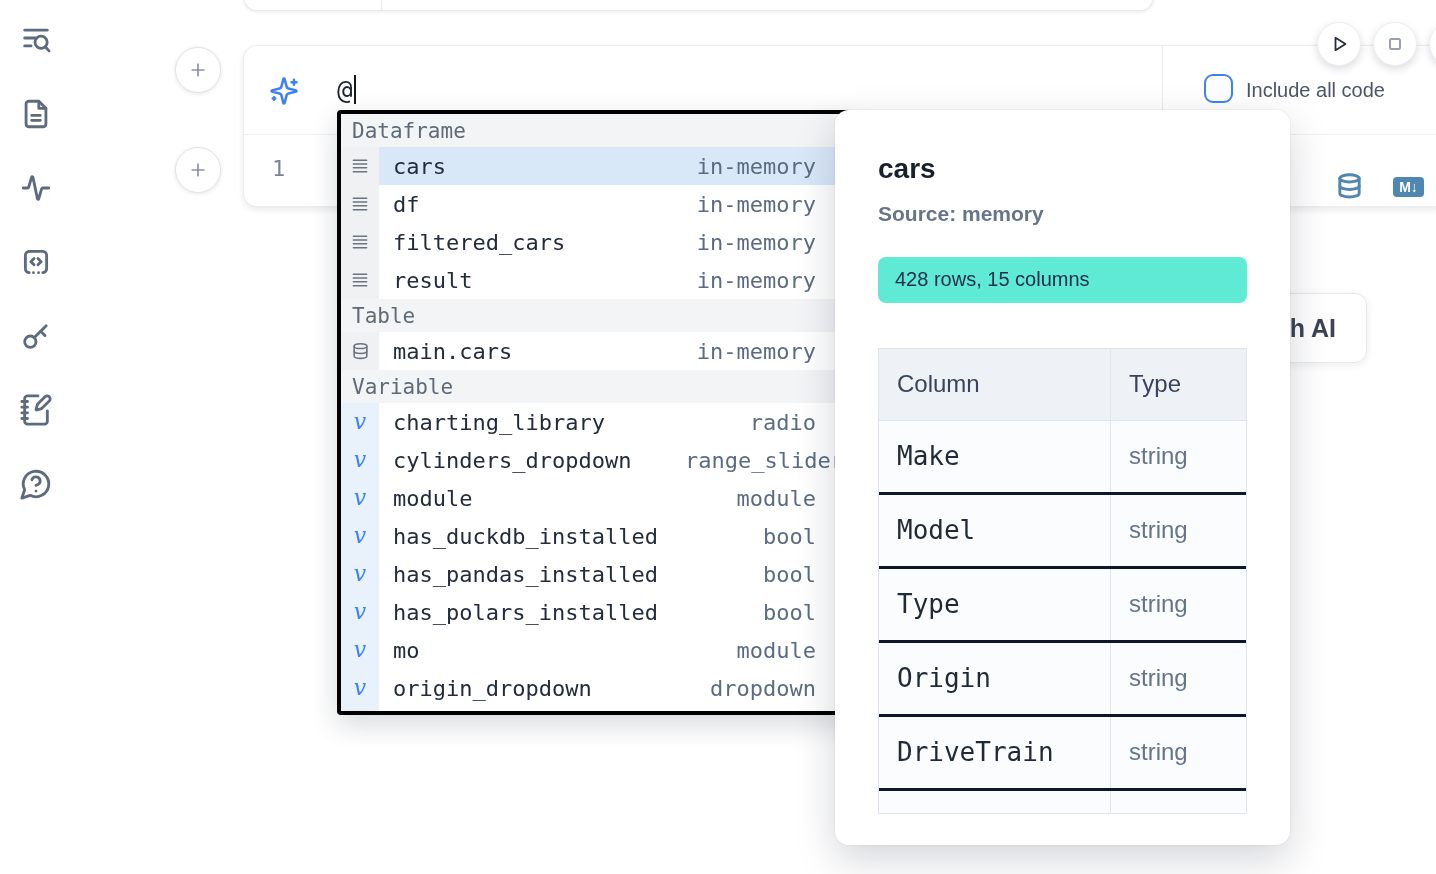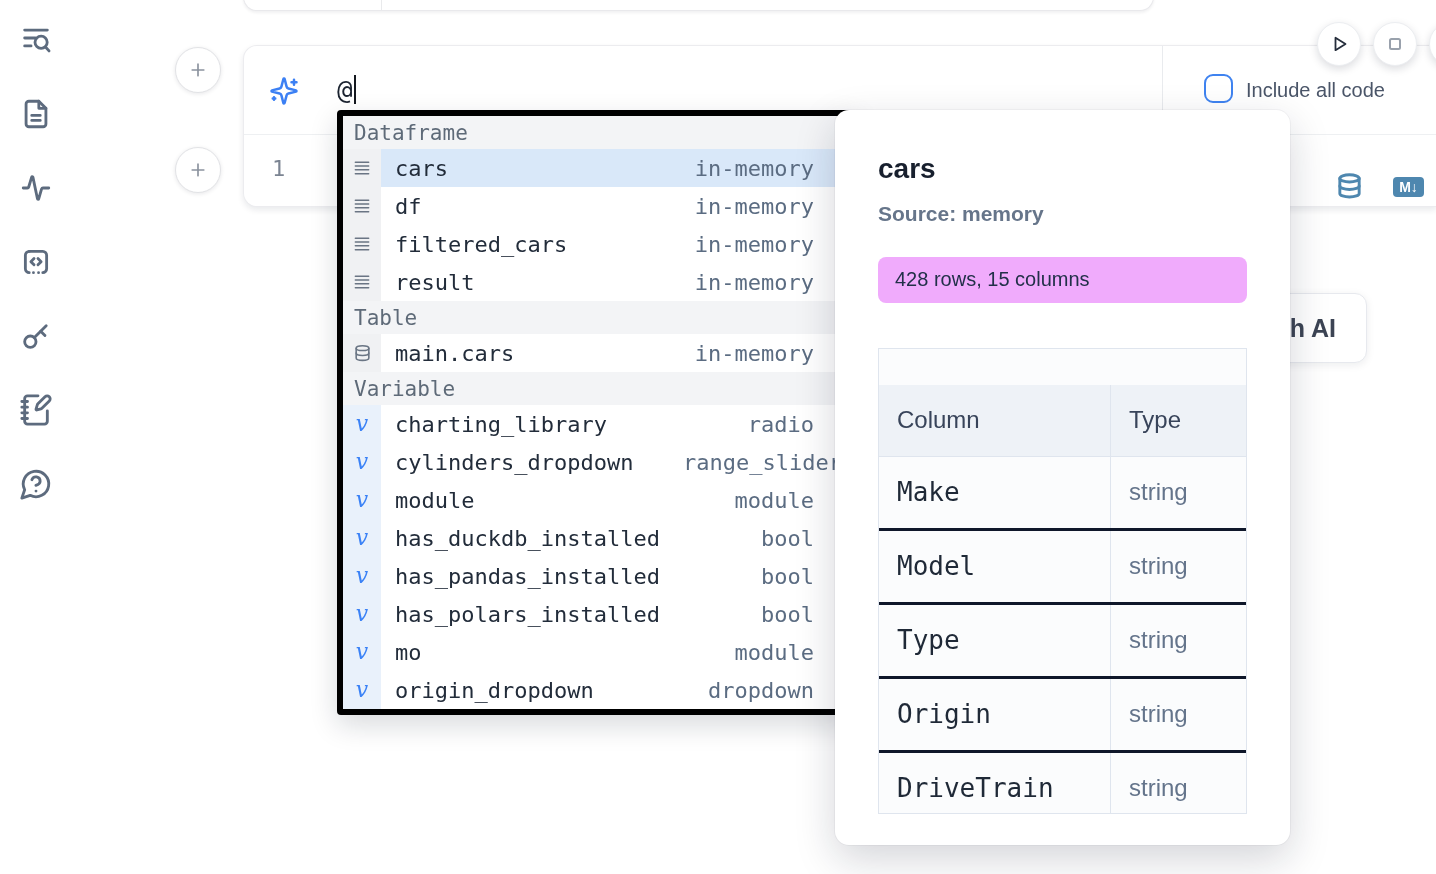--- a/index.html
+++ b/index.html
@@ -50,21 +50,21 @@
     justify-content:center;letter-spacing:0;}
 
   
   .ai-card{position:absolute;left:1180px;top:293px;width:187px;height:70px;background:#fff;
     border:1px solid #e7e9ee;border-radius:12px;box-shadow:0 2px 8px rgba(15,23,42,.08);
     display:flex;align-items:center;justify-content:flex-end;padding-right:30px;box-sizing:border-box;
     font-weight:bold;font-size:25px;color:#3c4454;z-index:4;}
 
   
   .completion{position:absolute;left:337px;top:110px;width:520px;height:605px;background:#fff;
-    border:6px solid #000000;border-radius:4px;box-shadow:0 10px 28px rgba(15,23,42,.16);
+    border:4px solid #000000;border-radius:4px;box-shadow:0 10px 28px rgba(15,23,42,.16);
     overflow:hidden;z-index:6;box-sizing:border-box;}
   .cmp-header{height:33px;background:#f3f4f6;color:#5e6a78;font-size:21px;
     display:flex;align-items:center;padding-left:11px;}
   .cmp-row{height:38px;display:flex;cursor:pointer;}
   .cmp-gutter{width:38px;flex:none;display:flex;align-items:center;justify-content:center;}
   .gutter-gray{background:#f0f1f3;color:#6a7584;}
   .gutter-blue{background:#e9f1fb;}
   .cmp-main{flex:1;display:flex;align-items:center;padding:0 37px 0 14px;min-width:0;}
   .cmp-row.selected .cmp-main{background:#d9e8f9;}
   .cmp-name{font-size:22px;color:#222c3a;white-space:pre;}
@@ -73,24 +73,24 @@
   .cmp-row.partial{height:12px;overflow:hidden;}
   .cmp-row.partial .cmp-main{align-items:flex-start;padding-top:5px;}
   .v-glyph{font-family:"DejaVu Serif",serif;font-style:italic;font-size:22px;color:#3b82f6;line-height:1;}
 
   
   .preview{position:absolute;left:835px;top:110px;width:455px;height:735px;background:#fff;
     border-radius:14px;box-shadow:0 14px 40px rgba(15,23,42,.18),0 0 0 1px rgba(15,23,42,.04);
     padding:44px 43px 0;box-sizing:border-box;z-index:7;}
   .pv-title{font-size:28px;font-weight:bold;color:#18202e;line-height:1.1;}
   .pv-source{margin-top:17px;font-size:21px;color:#66758a;font-weight:bold;}
-  .pv-shape{margin-top:31px;height:46px;background:#f0abfc;border-radius:8px;display:flex;
+  .pv-shape{margin-top:31px;height:46px;background:#5eead4;border-radius:8px;display:flex;
     align-items:center;padding-left:17px;font-size:20px;color:#223049;}
   .pv-table{margin-top:45px;border:1px solid #dfe5ee;height:464px;overflow:hidden;background:#fbfcfd;}
-  .pv-thead{display:flex;height:72px;background:#eef2f7;border-bottom:1px solid #dfe5ee;box-sizing:border-box;margin-top:36px;}
+  .pv-thead{display:flex;height:72px;background:#eef2f7;border-bottom:1px solid #dfe5ee;box-sizing:border-box;}
   .pv-tr{display:flex;height:74px;border-bottom:3px solid #0f172a;box-sizing:border-box;}
   .pv-tr.partial{height:22px;border-bottom:none;}
   .pv-c1{width:232px;flex:none;border-right:1px solid #dfe5ee;display:flex;align-items:center;
     padding-left:18px;box-sizing:border-box;}
   .pv-c2{flex:1;display:flex;align-items:center;padding-left:18px;}
   .pv-th{font-size:24px;color:#38445a;}
   .pv-col-name{font-size:26px;color:#1f2937;}
   .pv-col-type{font-size:24px;color:#64748b;}
 
   

